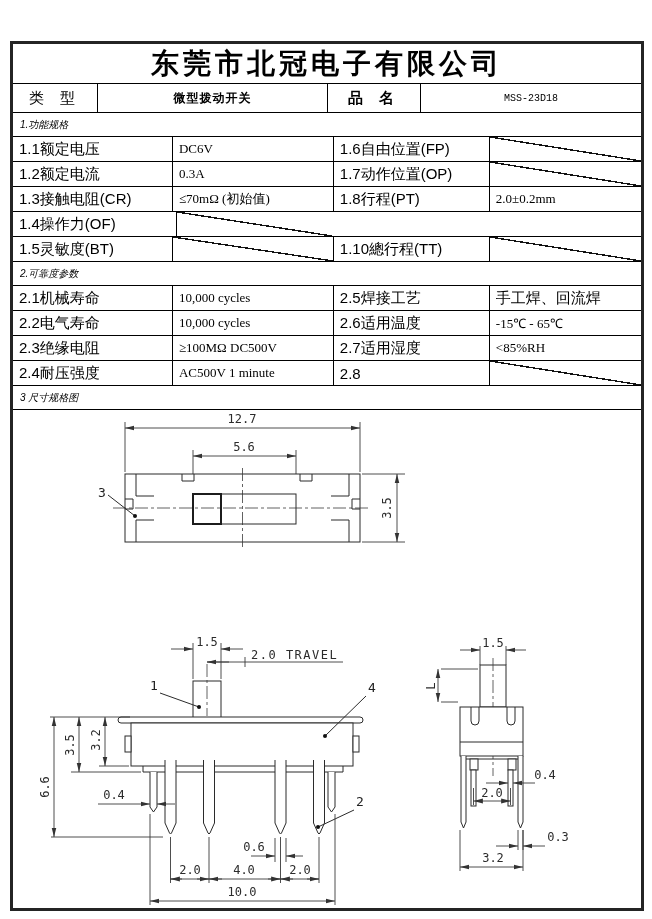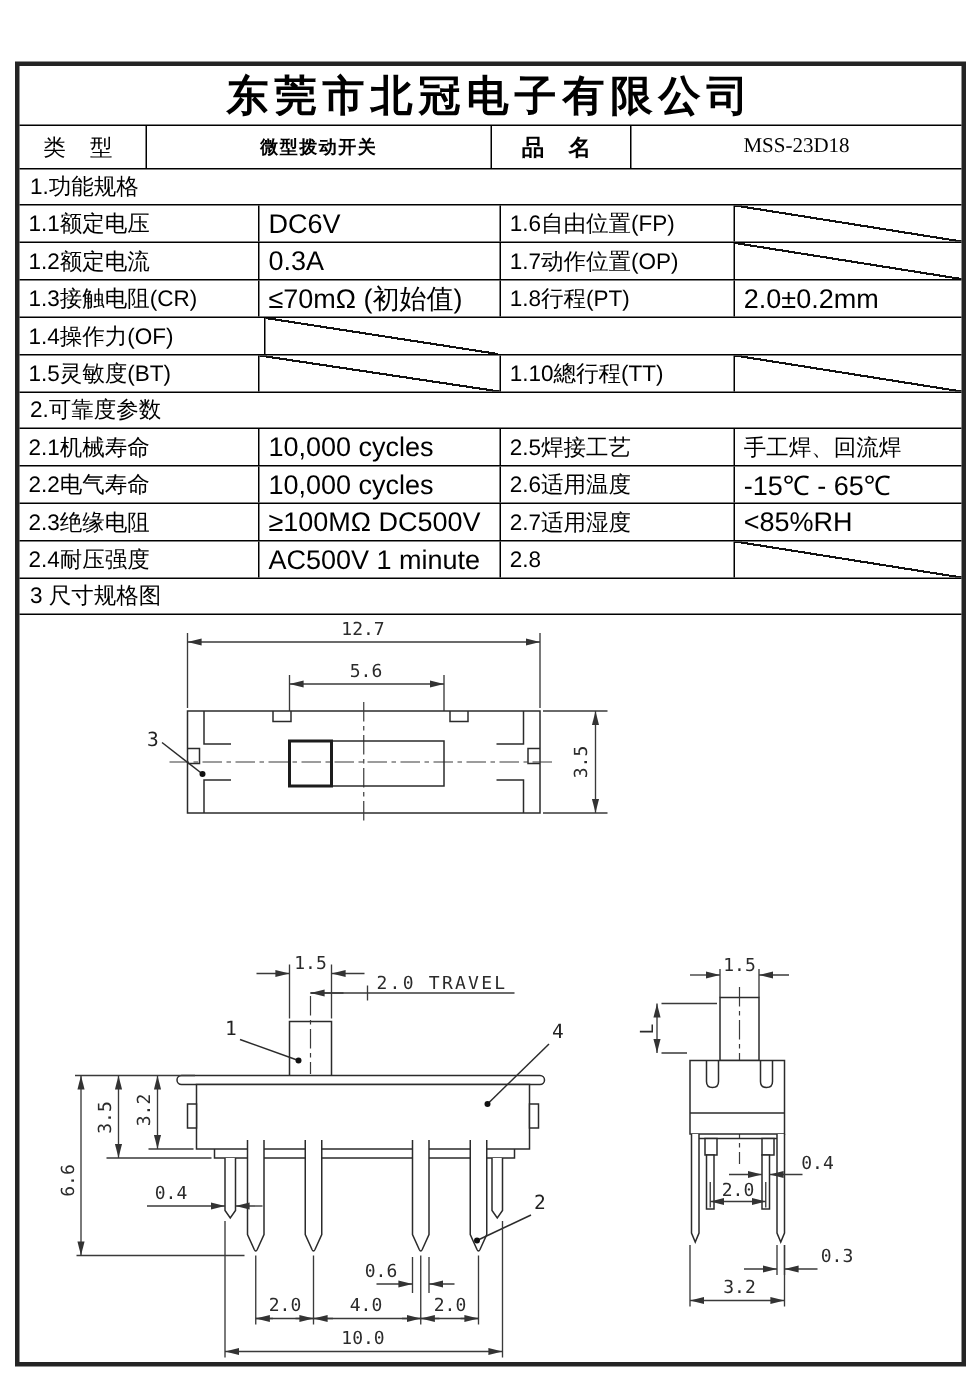--- a/index.html
+++ b/index.html
@@ -15,31 +15,31 @@
   .title-row{
     height:39px;border-bottom:1px solid #000;display:flex;align-items:center;
     justify-content:center;font-size:28px;font-weight:bold;letter-spacing:4px;
   }
   .meta-row{height:28px;display:flex;border-bottom:1px solid #000;font-size:15px;text-align:center;}
   .meta-cell{box-sizing:border-box;border-right:1px solid #000;display:flex;
     align-items:center;justify-content:center;white-space:nowrap;overflow:hidden;}
   .m1{width:85px;letter-spacing:6px;}
   .m2{width:230px;font-weight:bold;font-size:12px;letter-spacing:1px;}
   .m3{width:93px;letter-spacing:6px;font-weight:bold;}
-  .m4{width:220px;border-right:none;font-family:Liberation Serif, serif;font-size:14px;}
+  .m4{width:220px;border-right:none;font-family:Liberation Mono, monospace;font-size:10px;}
   .sec-row{height:24px;border-bottom:1px solid #000;display:flex;align-items:center;
-    padding-left:7px;font-size:15px;box-sizing:border-box;}
+    padding-left:7px;font-size:10px;box-sizing:border-box;font-style:italic;}
   .tr{height:24px;display:flex;border-bottom:1px solid #000;font-size:15px;}
   .td{box-sizing:border-box;border-right:1px solid #000;display:flex;align-items:center;
     padding:0 6px;white-space:nowrap;overflow:hidden;}
   .c1{width:164px;}
   .c2{width:165px;}
   .c3{width:160px;}
   .c4{width:155px;border-right:none;}
-  .mono{font-family:Liberation Sans, sans-serif;font-size:18px;}
+  .mono{font-family:Liberation Serif, serif;font-size:13px;}
   .na{background:linear-gradient(to top right,
       transparent calc(50% - 0.7px), #111 calc(50% - 0.7px),
       #111 calc(50% + 0.7px), transparent calc(50% + 0.7px));}
   .drawing{display:block;}
   .dim{font-family:"DejaVu Sans Mono","Liberation Mono",monospace;font-size:12px;fill:#2b2b2b;}
   .part{font-family:"DejaVu Sans Mono","Liberation Mono",monospace;font-size:13px;fill:#222;}
   .ln{stroke:#2b2b2b;stroke-width:1;fill:none;}
   .thick{stroke:#1c1c1c;stroke-width:2;fill:none;}
   .fillw{fill:#ffffff;stroke:#2b2b2b;stroke-width:1;}
   .xln{stroke:#3a3a3a;stroke-width:0.9;fill:none;}

